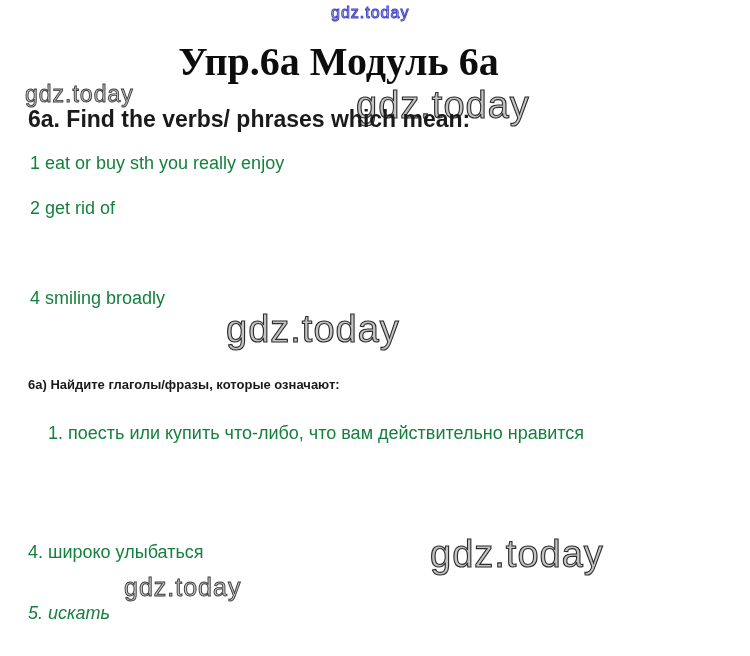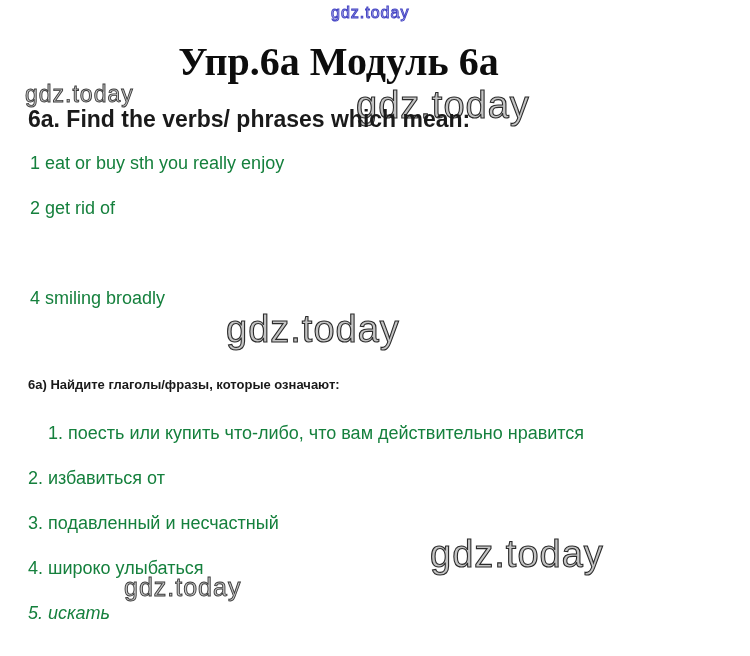--- a/index.html
+++ b/index.html
@@ -72,21 +72,21 @@
     z-index: 2;
   }
   .en-1 { left: 30px; top: 153px; }
   .en-2 { left: 30px; top: 198px; }
   .en-3 { left: 30px; top: 243px; }
   .en-4 { left: 30px; top: 288px; }
   .en-5 { left: 30px; top: 333px; }
   .ru-1 { left: 28px; top: 423px; margin-left: 20px; }
   .ru-2 { left: 28px; top: 468px; }
   .ru-3 { left: 28px; top: 513px; }
-  .ru-4 { left: 28px; top: 558px; }
+  .ru-4 { left: 28px; top: 542px; }
   .ru-5 { left: 28px; top: 603px; font-style: italic; }
 </style>
 </head>
 <body>
 
 <div class="page">
 
   <div class="wm wm-top">gdz.today</div>
 
   <div class="title">Упр.6а Модуль 6а</div>
@@ -98,21 +98,19 @@
 
   <div class="abs item en-1">1 eat or buy sth you really enjoy</div>
   <div class="abs item en-2">2 get rid of</div>
   <div class="abs item en-4">4 smiling broadly</div>
 
   <div class="wm wm-middle">gdz.today</div>
 
   <div class="abs heading-ru">6а) Найдите глаголы/фразы, которые означают:</div>
 
   <div class="abs item ru-1">1. поесть или купить что-либо, что вам действительно нравится</div>
-  <div class="abs item ru-2">2. избавиться от</div>
-  <div class="abs item ru-3">3. подавленный и несчастный</div>
   <div class="abs item ru-4">4. широко улыбаться</div>
   <div class="abs item ru-5">5. искать</div>
 
   <div class="wm wm-bottom-right">gdz.today</div>
   <div class="wm wm-bottom-left">gdz.today</div>
 
 </div>
 
 </body></html>

